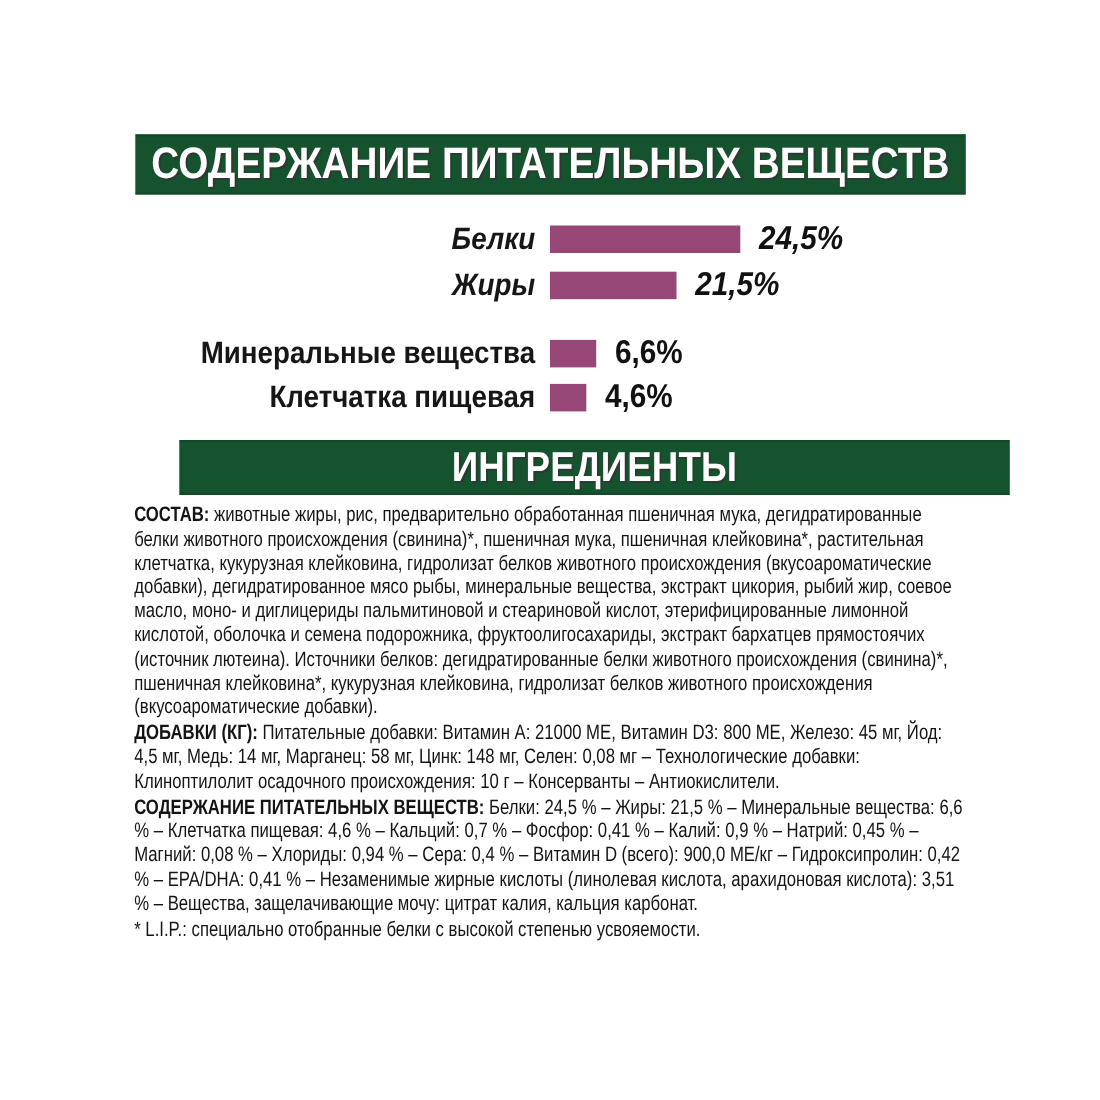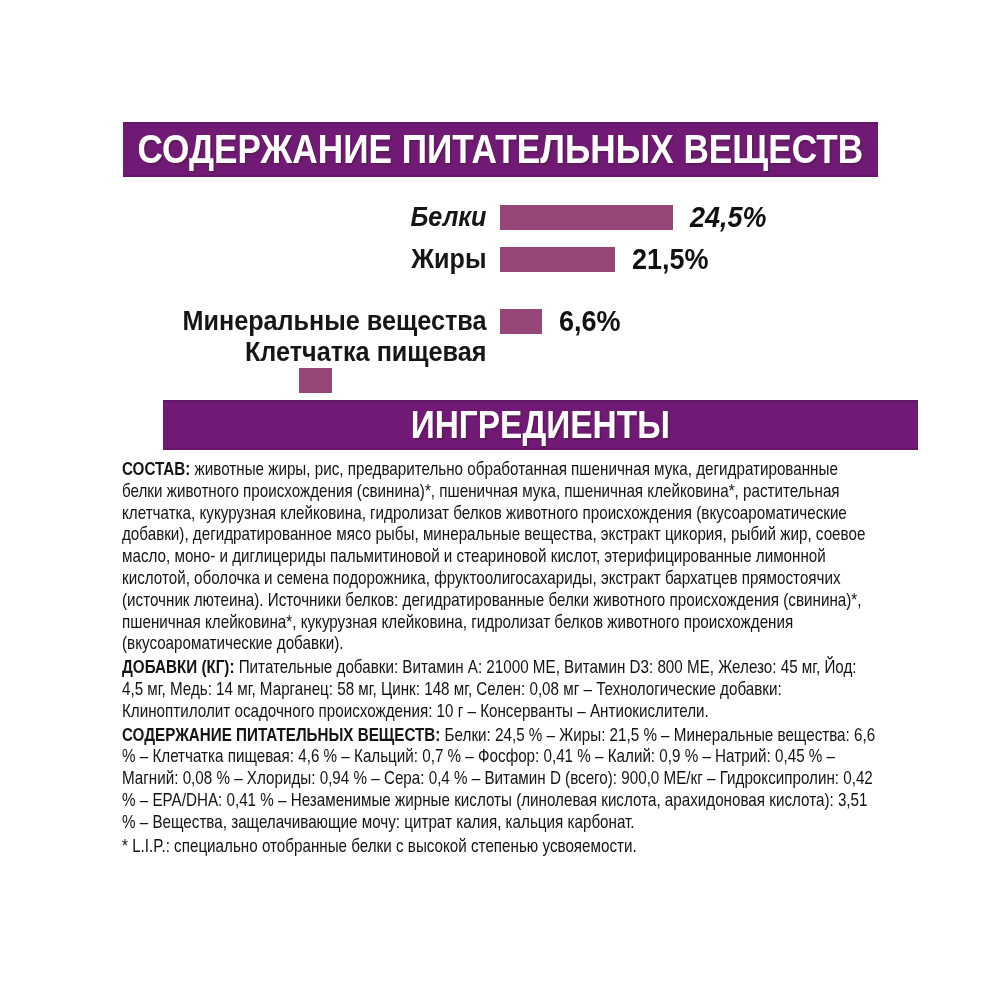--- a/index.html
+++ b/index.html
@@ -8,21 +8,21 @@
     background: #ffffff;
     position: relative;
     font-family: "Liberation Sans", "DejaVu Sans", sans-serif;
     color: #111111;
     overflow: hidden;
   }
   .banner {
     position: absolute;
     left: 123px;
     width: 755px;
-    background: #701a75;
+    background: #14532d;
     display: flex;
     align-items: center;
     justify-content: center;
     box-shadow: inset 0 2px 0 rgba(0,0,0,0.12), inset 0 -2px 0 rgba(0,0,0,0.10);
   }
   .banner-nutrients { top: 122px; height: 55px; }
   .banner-ingredients { top: 400px; height: 50px; margin-left: 40px; }
   .banner-title {
     color: #ffffff;
     font-weight: 700;
@@ -37,23 +37,23 @@
 
   .chart { position: absolute; left: 0; top: 0; width: 1000px; }
   .chart-row {
     position: absolute;
     left: 130px;
     height: 26px;
     display: flex;
     align-items: center;
   }
   .chart-row.r0 { top: 204px; font-style: italic; }
-  .chart-row.r1 { top: 246px; }
+  .chart-row.r1 { top: 246px; font-style: italic; }
   .chart-row.r2 { top: 308px; justify-content: space-between; }
-  .chart-row.r3 { top: 336px; flex-direction: column; }
+  .chart-row.r3 { top: 348px; }
   .chart-label {
     width: 355px;
     text-align: right;
     padding-right: 15px;
     font-weight: 700;
     font-size: 28px;
     color: #161616;
     white-space: nowrap;
     transform: scaleX(0.90);
     transform-origin: 100% 50%;

